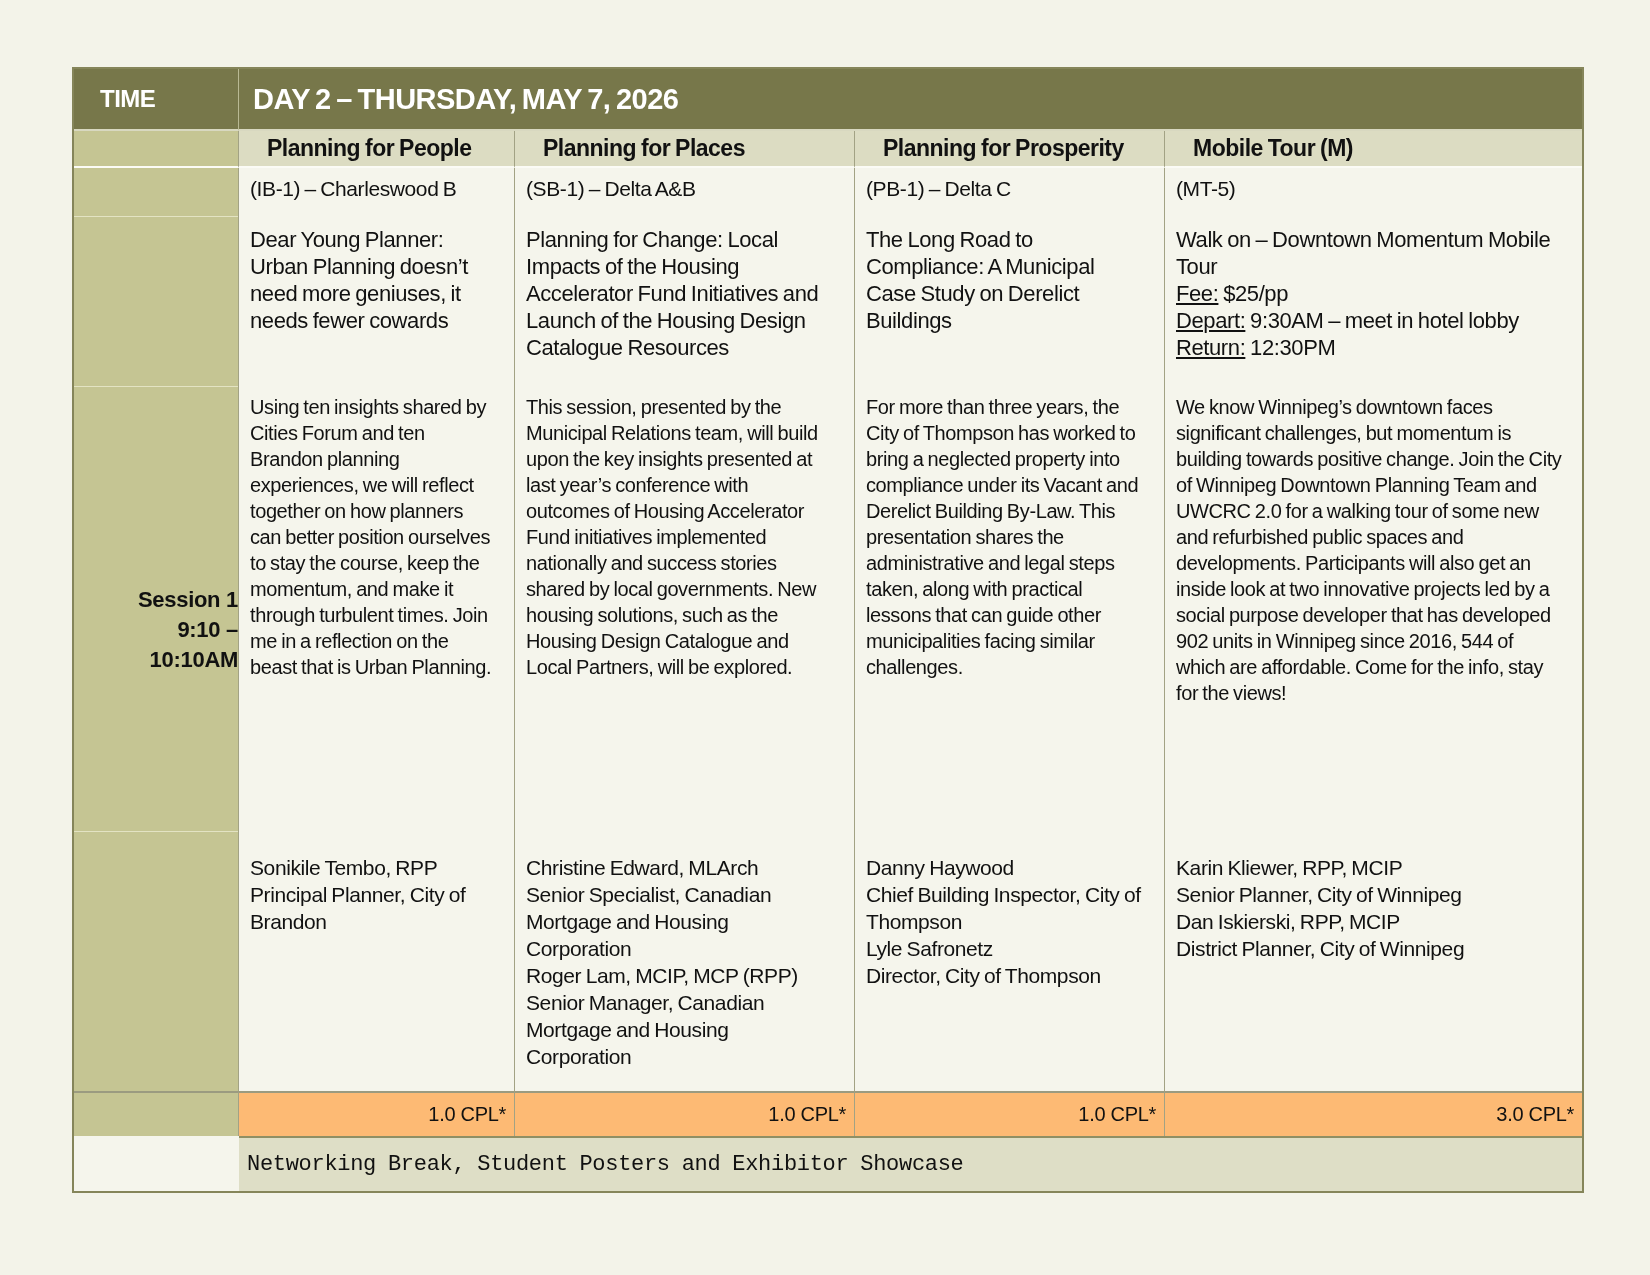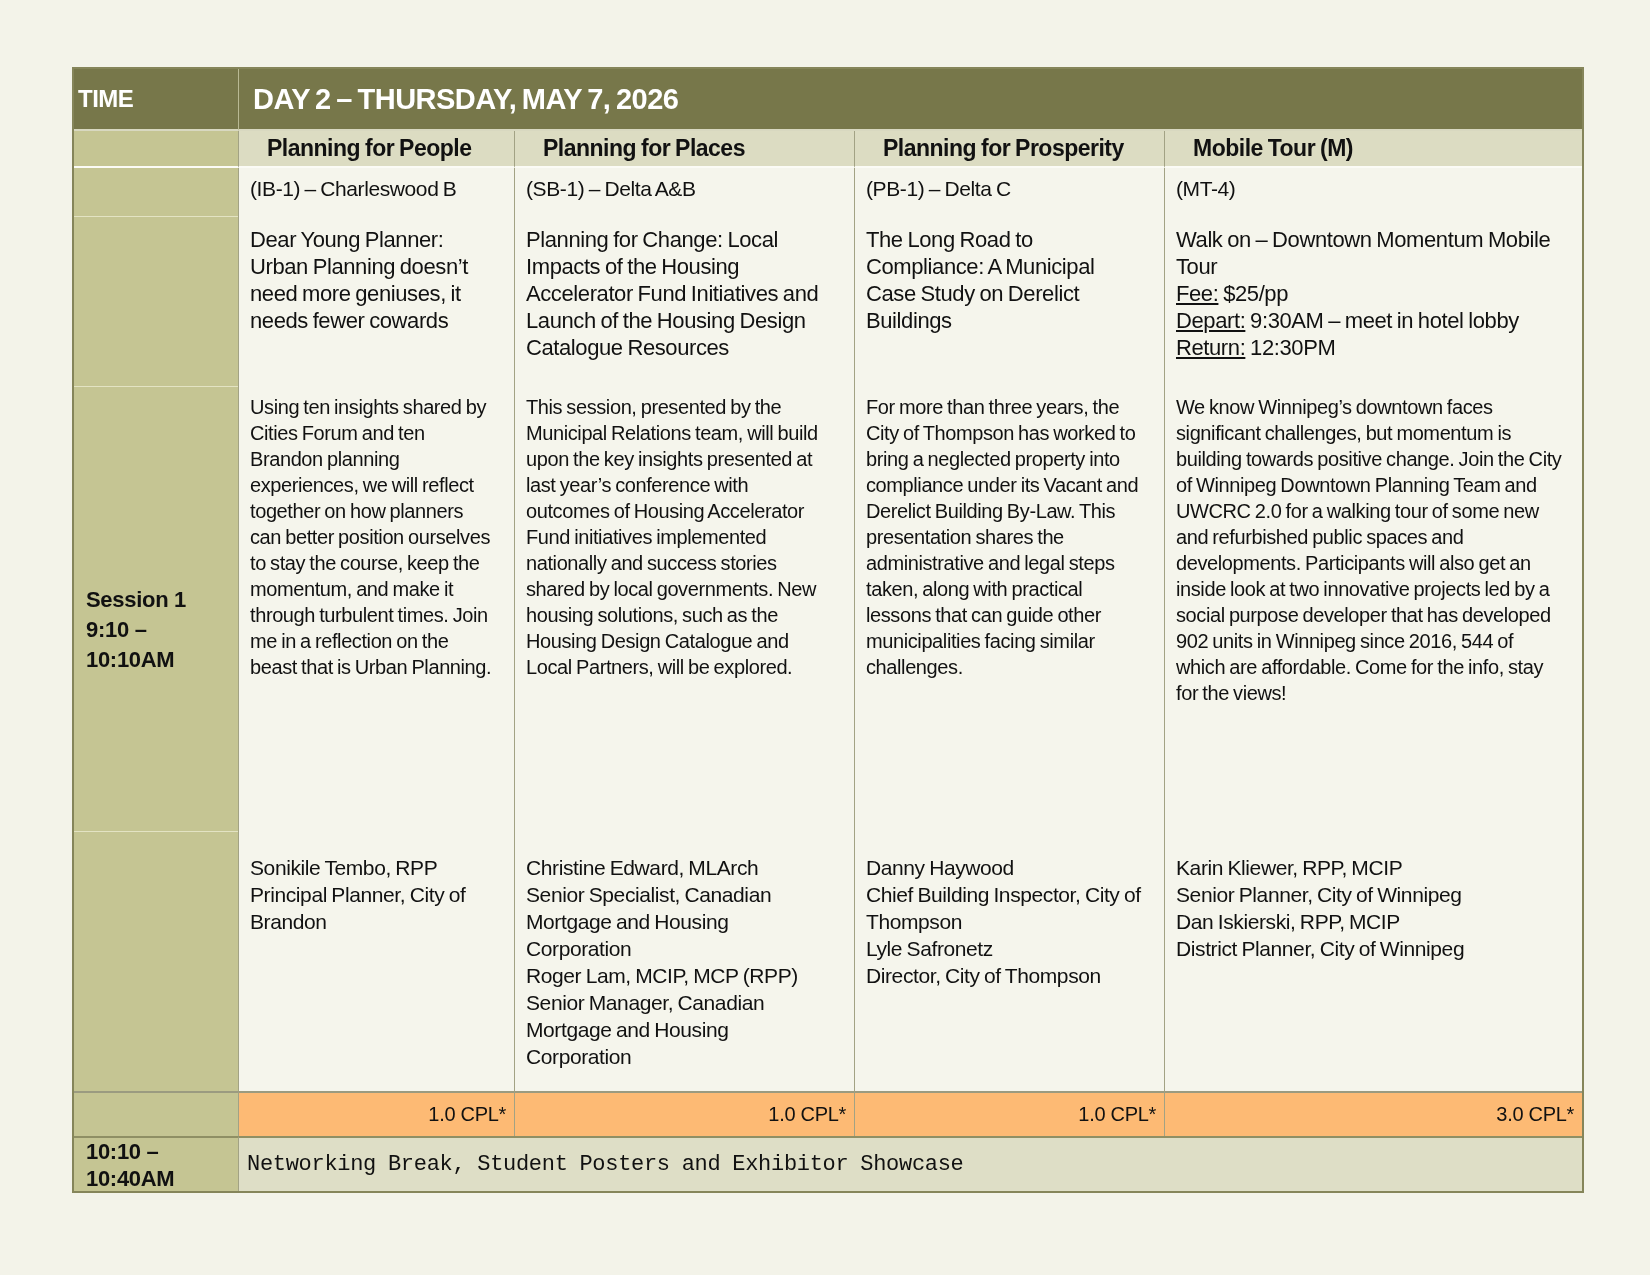--- a/index.html
+++ b/index.html
@@ -21,41 +21,42 @@
     background:#f5f5ec;
   }
   .cell{box-sizing:border-box;overflow:hidden;}
   .vline{border-right:1px solid #a2a284;}
   
   .hdr{
     background:#77774a;color:#ffffff;font-weight:bold;
     display:flex;align-items:center;
     letter-spacing:-0.5px;word-spacing:-2px;
   }
-  .hdr-time{grid-column:1;grid-row:1;padding-left:4px;font-size:24px;border-right:1px solid #b9b994;border-bottom:2px solid #d8d8c0;}
+  .hdr-time{grid-column:1;grid-row:1;padding-left:26px;font-size:24px;border-right:1px solid #b9b994;border-bottom:2px solid #d8d8c0;}
   .hdr-day{grid-column:2/6;grid-row:1;padding-left:14px;font-size:29px;border-bottom:2px solid #d8d8c0;}
   
   .timecol{background:#c5c593;}
   
   .r2{grid-row:2;border-bottom:2px solid #fbfbf5;}
   .stream{
     background:#dcdcc2;font-weight:bold;font-size:23px;
     display:flex;align-items:center;padding-left:28px;
     letter-spacing:-0.5px;word-spacing:-1px;
   }
   .r2c1{grid-column:1;border-right:1px solid #a2a284;}
   .r2c2{grid-column:2;}.r2c3{grid-column:3;}.r2c4{grid-column:4;}.r2c5{grid-column:5;}
   
   .r3{grid-row:3;}
   .sess-time{
     grid-column:1;position:relative;
     display:flex;flex-direction:column;justify-content:center;
     padding-left:12px;font-weight:bold;font-size:22px;line-height:30px;
     border-right:1px solid #a2a284;
     letter-spacing:-0.3px;
+    text-align:right;
   }
   .sess-sep{position:absolute;left:0;right:0;height:0;border-top:1px solid rgba(246,246,226,0.6);}
   .sep1{top:48px;}.sep2{top:218px;}.sep3{top:663px;}
   .slot{
     background:#f5f5ec;padding:8px 19px 0 11px;
     font-size:20px;line-height:26px;
     letter-spacing:-0.4px;word-spacing:-1px;
   }
   .slot .code{height:50px;font-size:21px;}
   .slot .title{height:168px;font-size:22px;line-height:27px;}
@@ -132,21 +133,21 @@
     <div class="desc">For more than three years, the City of Thompson has worked to bring a neglected property into compliance under its Vacant and Derelict Building By-Law. This presentation shares the administrative and legal steps taken, along with practical lessons that can guide other municipalities facing similar challenges.</div>
     <div class="speakers">
       <div>Danny Haywood</div>
       <div>Chief Building Inspector, City of Thompson</div>
       <div>Lyle Safronetz</div>
       <div>Director, City of Thompson</div>
     </div>
   </div>
 
   <div class="cell r3 slot" style="grid-column:5;">
-    <div class="code">(MT-4)</div>
+    <div class="code">(MT-5)</div>
     <div class="title">
       <span>Walk on – Downtown Momentum Mobile Tour</span><br>
       <span class="u">Fee:</span>
       <span>$25/pp</span><br>
       <span class="u">Depart:</span>
       <span>9:30AM – meet in hotel lobby</span><br>
       <span class="u">Return:</span>
       <span>12:30PM</span>
     </div>
     <div class="desc">We know Winnipeg’s downtown faces significant challenges, but momentum is building towards positive change. Join the City of Winnipeg Downtown Planning Team and UWCRC 2.0 for a walking tour of some new and refurbished public spaces and developments. Participants will also get an inside look at two innovative projects led by a social purpose developer that has developed 902 units in Winnipeg since 2016, 544 of which are affordable. Come for the info, stay for the views!</div>
@@ -157,19 +158,15 @@
       <div>District Planner, City of Winnipeg</div>
     </div>
   </div>
 
   <div class="cell r4 r4c1 timecol"></div>
   <div class="cell r4 cpl vline" style="grid-column:2;">1.0 CPL*</div>
   <div class="cell r4 cpl vline" style="grid-column:3;">1.0 CPL*</div>
   <div class="cell r4 cpl vline" style="grid-column:4;">1.0 CPL*</div>
   <div class="cell r4 cpl" style="grid-column:5;">3.0 CPL*</div>
 
-  <div class="cell r5 break-time timecol">
-    <div>10:10 –</div>
-    <div>10:40AM</div>
-  </div>
   <div class="cell r5 break-label">Networking Break, Student Posters and Exhibitor Showcase</div>
 
 </div>
 
 </body></html>

